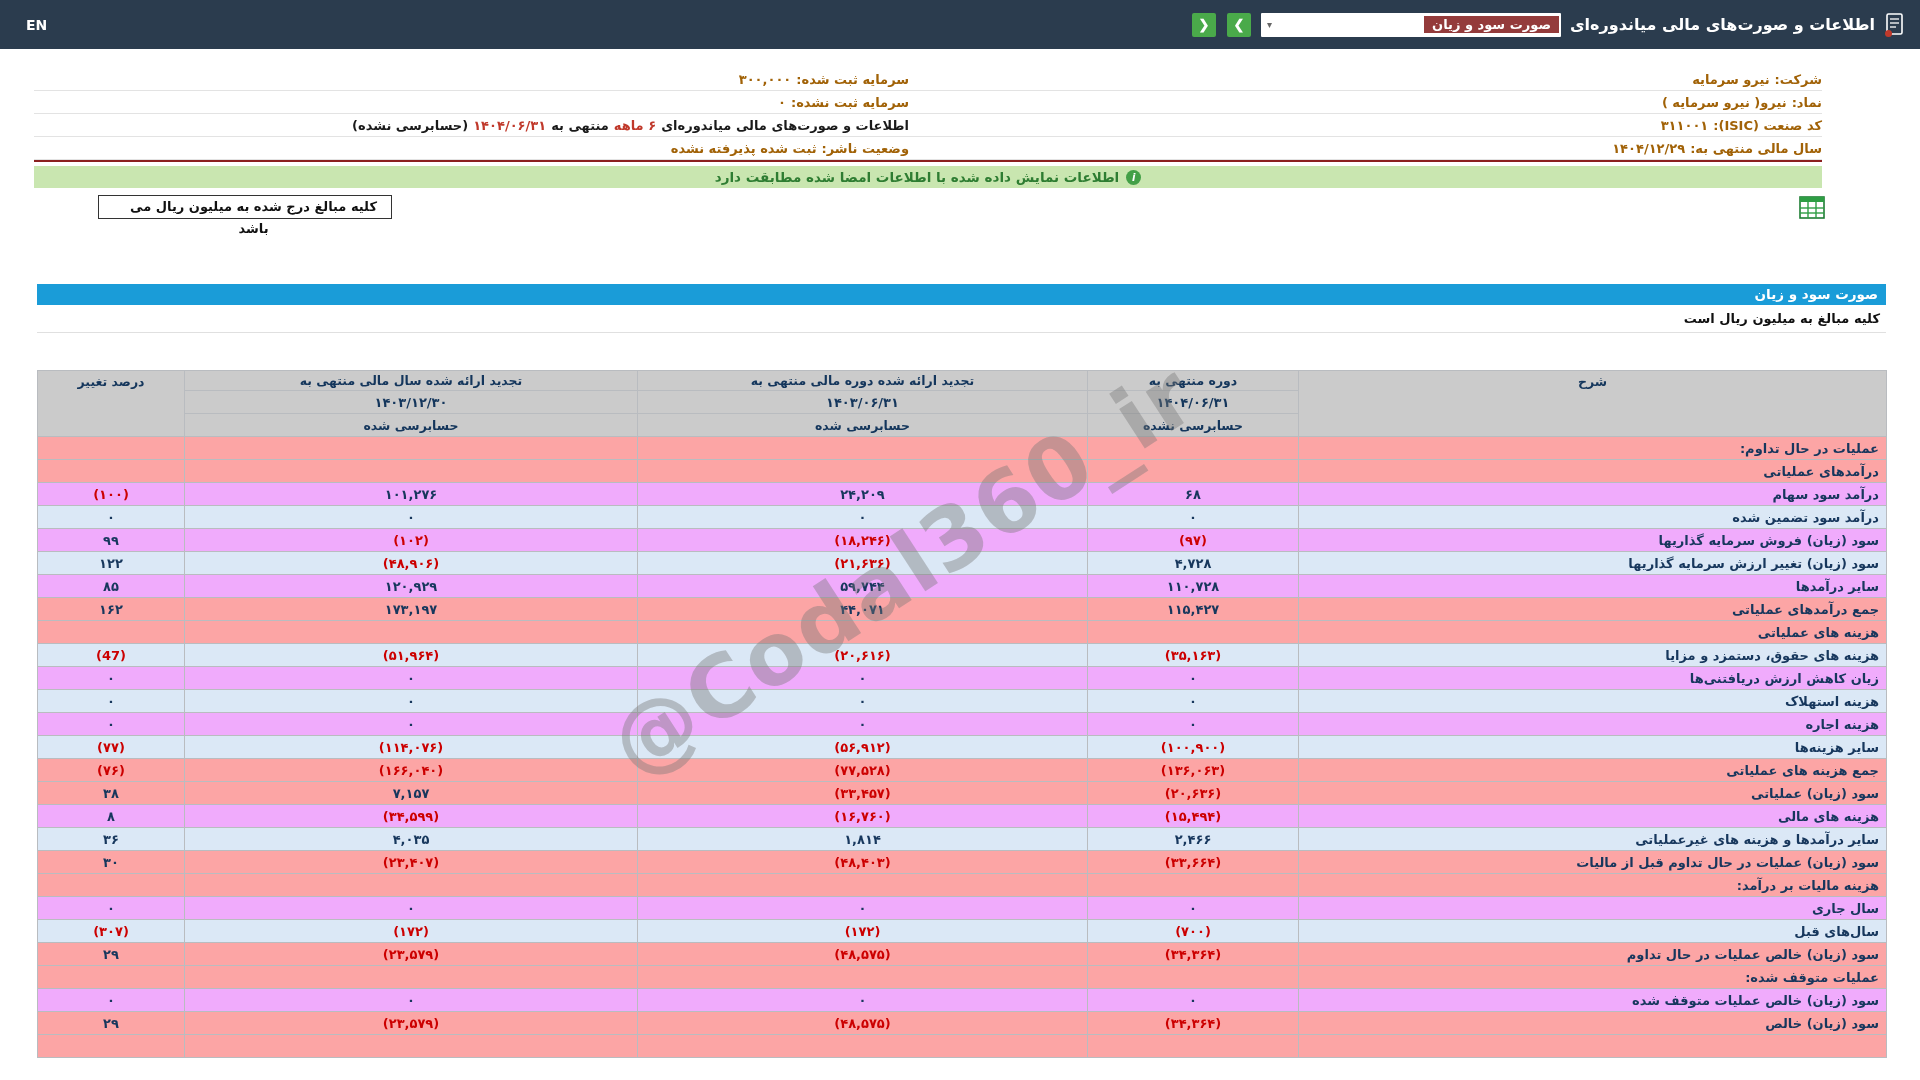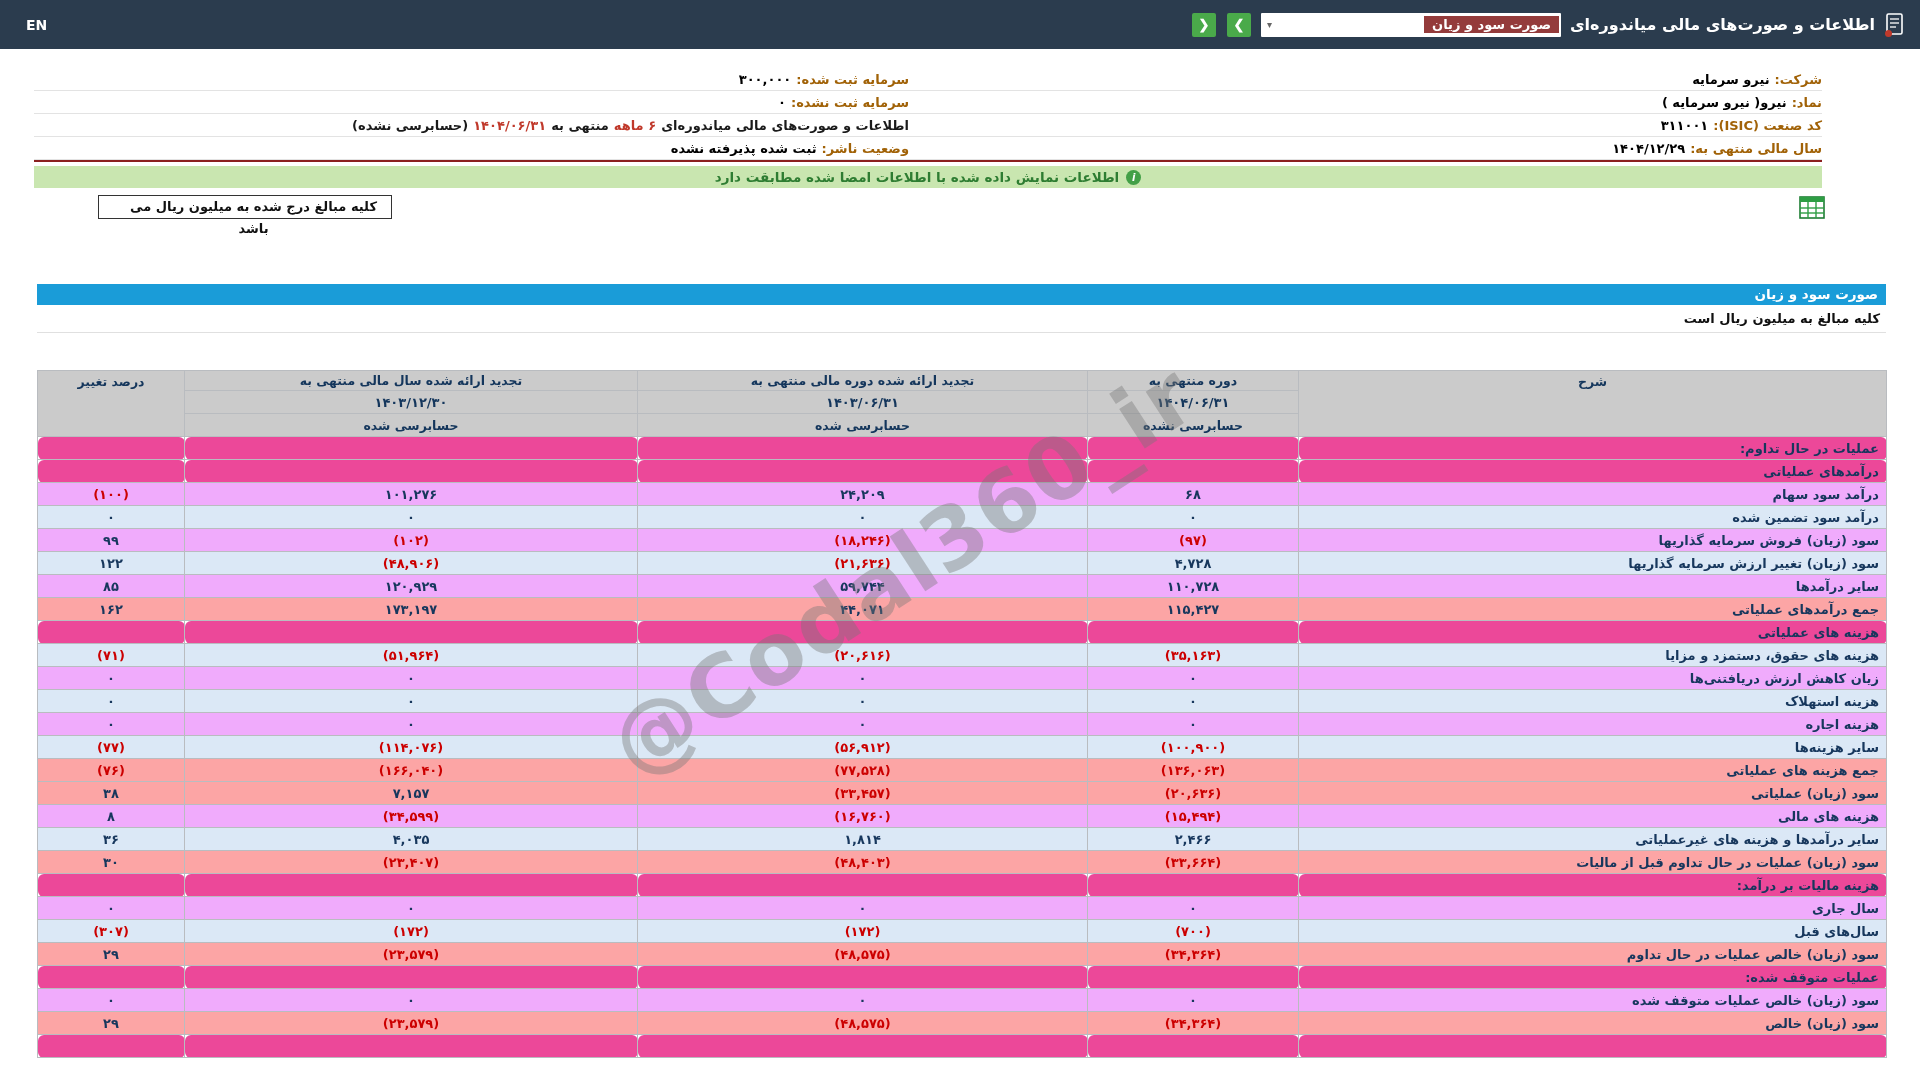--- a/index.html
+++ b/index.html
@@ -24,21 +24,21 @@
   .en { margin-right:auto; color:#fff; font-size:14px; font-weight:bold; cursor:pointer; }
 
   
   .info { margin:19px 98px 0 34px; direction:ltr; }
   .info-row { display:flex; direction:rtl; height:23px; align-items:center;
               border-bottom:1px solid #e3e3e3; font-size:13px; }
   .pair-right { width:674px; display:flex; direction:rtl; gap:5px; align-items:center; }
   .pair-left  { width:875px; margin-right:239px; display:flex; direction:rtl;
                 gap:5px; align-items:center; justify-content:flex-start; }
   .info-label { font-weight:bold; color:#a16207; white-space:nowrap; }
-  .info-value { font-weight:bold; color:#000000; white-space:nowrap; }
+  .info-value { font-weight:bold; color:#a16207; white-space:nowrap; }
   .seg { font-weight:bold; color:#1a1a1a; white-space:nowrap; }
   .seg.red { color:#c0392b; }
   .redline { height:2px; background:#8b2020; margin:0 98px 0 34px; }
 
   
   .banner { margin:4px 98px 0 34px; height:22px; background:#c9e6b0; display:flex;
             direction:rtl; align-items:center; justify-content:center; gap:7px;
             color:#2e7d32; font-size:13.5px; font-weight:bold; }
   .banner-icon { width:15px; height:15px; border-radius:50%; background:#43a047;
                  color:#fff; font-size:10px; font-weight:bold; font-style:italic;
@@ -63,21 +63,21 @@
   .pl th, .pl td { border:1px solid #b9bcc0; overflow:hidden; white-space:nowrap; }
   .pl thead th { background:#cbcbcb; color:#14365c; text-align:center; }
   .pl thead .h1 th { height:20px; font-size:12.5px; }
   .pl thead .h2 th { height:23px; font-size:13px; direction:ltr; }
   .pl thead .h3 th { height:23px; font-size:12.5px; }
   .pl thead th.span3 { vertical-align:top; padding-top:3px; }
   .pl tbody td { height:23px; text-align:center; color:#17375d; }
   .pl td.desc { text-align:right; padding:0 7px; }
   .pl td.num { direction:ltr; }
   .pl td.neg { color:#cc0000; }
-  .pl tr.sec td { background:#ec4899;border-radius:6px; }
+  .pl tr.sec td { background:#fca5a5; }
   .pl tr.blue td { background:#dbe8f6; }
   .pl tr.yellow td { background:#fca5a5; }
   .pl tr.white td { background:#f0abfc; }
 
   
   .watermark { position:absolute; left:565px; top:520px; z-index:50; direction:ltr;
                font-size:86px; font-weight:bold; letter-spacing:2px; color:#777;
                opacity:.40; transform:rotate(-33deg); pointer-events:none;
                white-space:nowrap; }
 </style>
@@ -266,21 +266,21 @@
           <td class="num"></td>
           <td class="num"></td>
           <td class="num"></td>
           <td class="num"></td>
         </tr>
         <tr class="blue">
           <td class="desc">هزینه های حقوق، دستمزد و مزایا</td>
           <td class="num neg">(۳۵,۱۶۳)</td>
           <td class="num neg">(۲۰,۶۱۶)</td>
           <td class="num neg">(۵۱,۹۶۴)</td>
-          <td class="num neg">(۷۱)</td>
+          <td class="num neg">(47)</td>
         </tr>
         <tr class="white">
           <td class="desc">زیان کاهش ارزش دریافتنی‌ها</td>
           <td class="num">۰</td>
           <td class="num">۰</td>
           <td class="num">۰</td>
           <td class="num">۰</td>
         </tr>
         <tr class="blue">
           <td class="desc">هزینه استهلاک</td>

